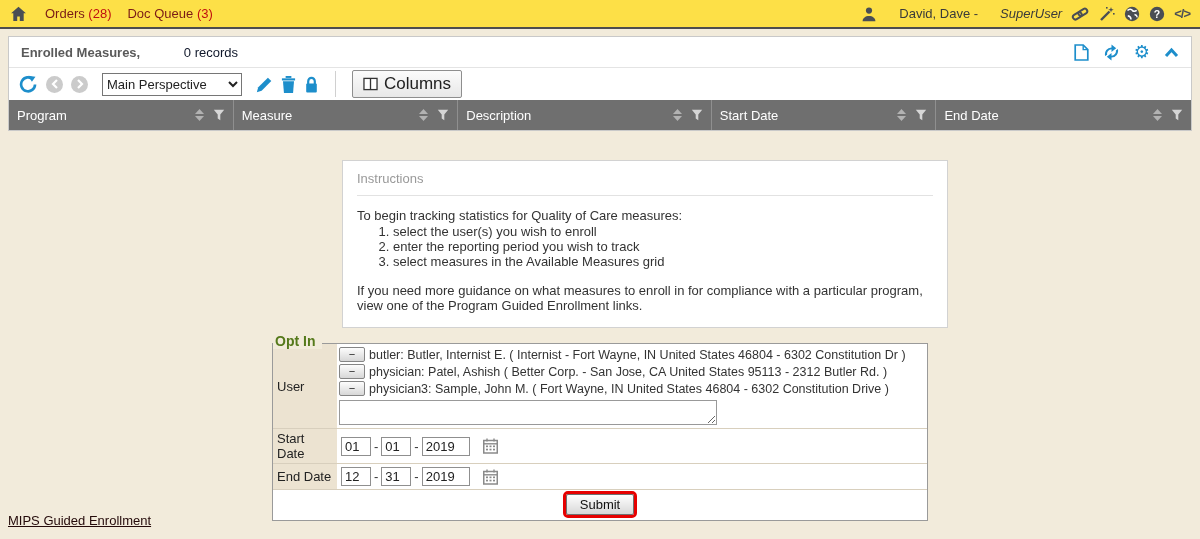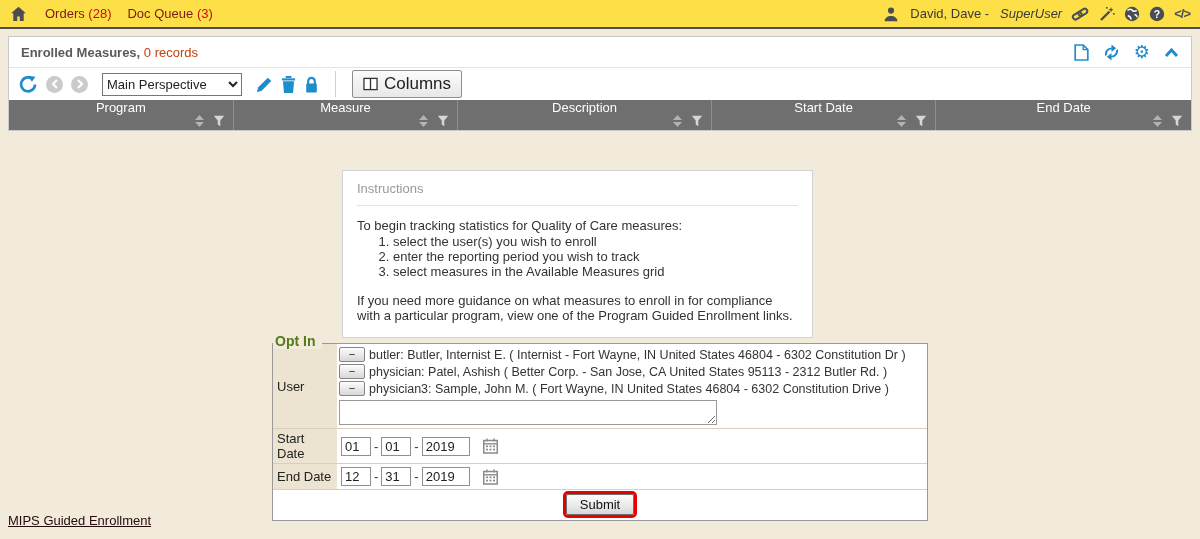--- a/index.html
+++ b/index.html
@@ -17,37 +17,37 @@
   .topbar {
     position:absolute; top:0; left:0; width:1200px; height:29px;
     background:#fde047; border-bottom:2px solid #4d4d4d;
     display:flex; align-items:center; padding:0 10px;
   }
   .topbar .home { margin-right:18px; display:flex; align-items:center; cursor:pointer; }
   .nav-item { margin-right:16px; cursor:pointer; white-space:nowrap; }
   .nav-item .lbl { color:#7a1b16; }
   .nav-item .cnt { color:#c01010; }
   .topbar-right { margin-left:auto; display:flex; align-items:center; gap:9px; }
-  .user-chip { display:flex; align-items:center; gap:11px; cursor:pointer;justify-content:flex-end; }
+  .user-chip { display:flex; align-items:center; gap:22px; cursor:pointer;justify-content:flex-end; }
   .user-chip .uname { color:#3a3a3a; }
   .user-chip .urole { color:#3a3a3a; font-style:italic; }
   .tb-icon { display:flex; align-items:center; cursor:pointer; }
   .code-glyph { color:#4a4e54; font-weight:bold; font-size:13px; letter-spacing:-1px; }
 
   
   .panel {
     position:absolute; left:8px; top:36px; width:1184px;
     background:#fff; border:1px solid #c9c9c9;
   }
   .panel-header {
     height:31px; display:flex; align-items:center;
     padding:0 12px; border-bottom:1px solid #e4e4e4; background:#fff;
   }
   .panel-title { color:#5a5a5a; font-weight:bold; }
-  .panel-title .rec { font-weight:normal; color:#c2410c; }
+  .panel-title .rec { font-weight:normal; color:#0f172a;margin-left:40px; }
   .panel-hicons { margin-left:auto; display:flex; align-items:center; gap:14px; }
   .blue-ic { display:flex; align-items:center; cursor:pointer; }
   .gear-glyph { color:#1d8ecb; font-size:18px; line-height:16px; cursor:pointer; }
 
   .toolbar {
     height:32px; display:flex; align-items:center; gap:8px;
     padding:0 10px; background:#fff;
   }
   .circle-btn {
     width:17px; height:17px; border-radius:50%;
@@ -63,32 +63,32 @@
   .columns-btn {
     display:flex; align-items:center; gap:6px;
     border:1px solid #8e8e8e; background:linear-gradient(#fbfbfb,#e8e8e8);
     padding:3px 10px; font-size:17px; color:#222; cursor:pointer; border-radius:2px;
   }
 
   .grid-head { display:flex; height:30px; background:#6f6f6f; }
   .gh-cell {
     display:flex; align-items:center; padding:0 8px;
     color:#fff; font-size:13px; border-right:1px solid #8f8f8f;
-    cursor:pointer; overflow:hidden;flex-direction:column;
+    cursor:pointer; overflow:hidden;
   }
   .gh-cell:nth-child(1){ width:225px; }
   .gh-cell:nth-child(2){ width:225px; }
   .gh-cell:nth-child(3){ width:254px; }
   .gh-cell:nth-child(4){ width:225px; }
   .gh-cell:nth-child(5){ width:255px; border-right:none; }
   .gh-tools { margin-left:auto; display:flex; align-items:center; gap:9px; }
 
   
   .instructions {
-    position:absolute; left:342px; top:170px; width:471px;
+    position:absolute; left:342px; top:160px; width:606px;
     background:#fff; border:1px solid #d2d2d2; padding:10px 14px 14px 14px;
   }
   .instr-title { color:#999; font-size:13px; }
   .instr-rule { border:none; border-top:1px solid #e2e2e2; margin:9px 0 12px 0; }
   .instr-body { color:#333; font-size:13px; line-height:15px; }
   .instr-body ol { margin:1px 0 0 0; padding-left:36px; }
   .instr-note { margin-top:14px; }
 
   
   .optin {

